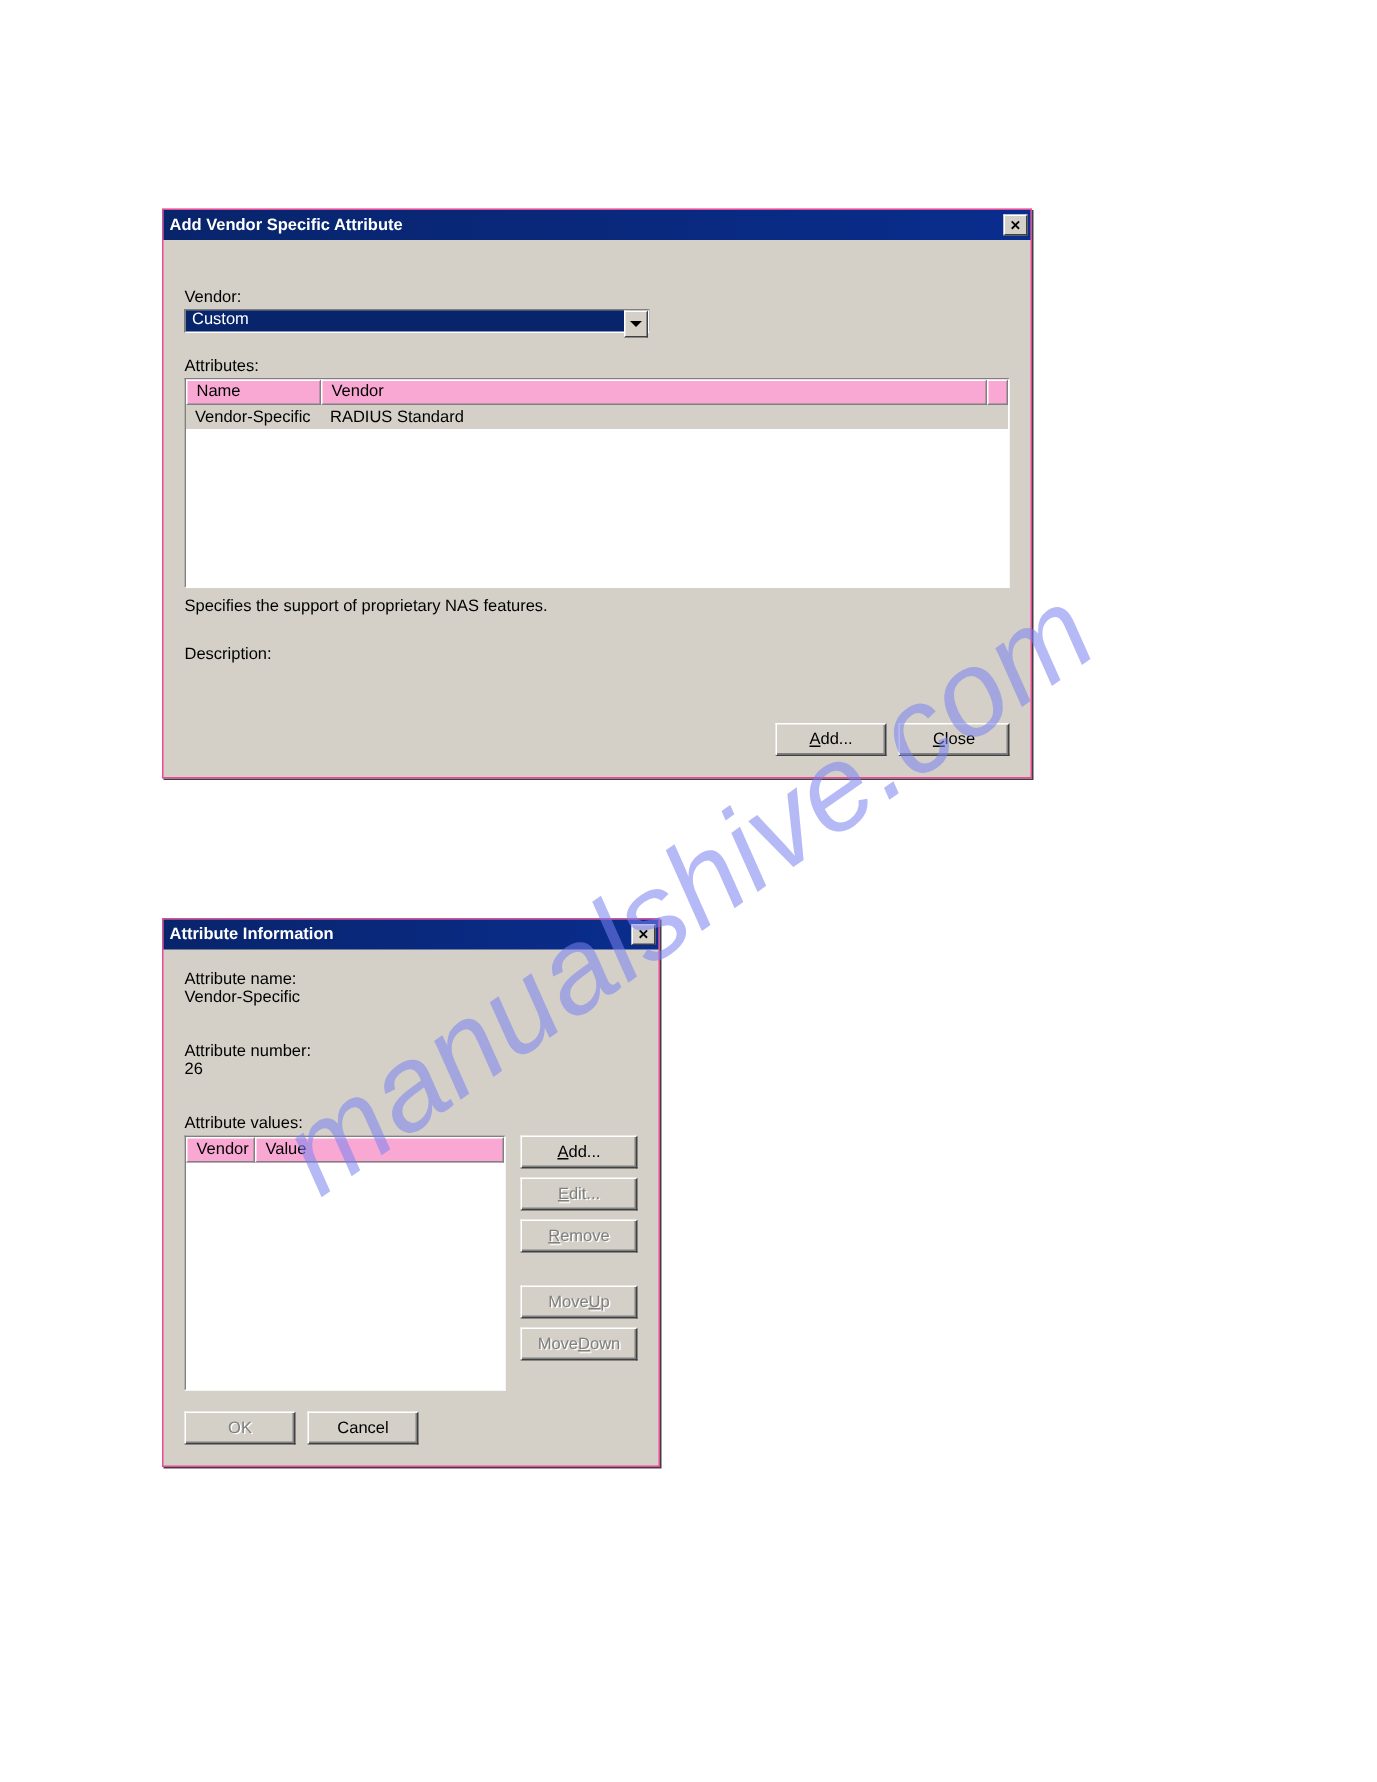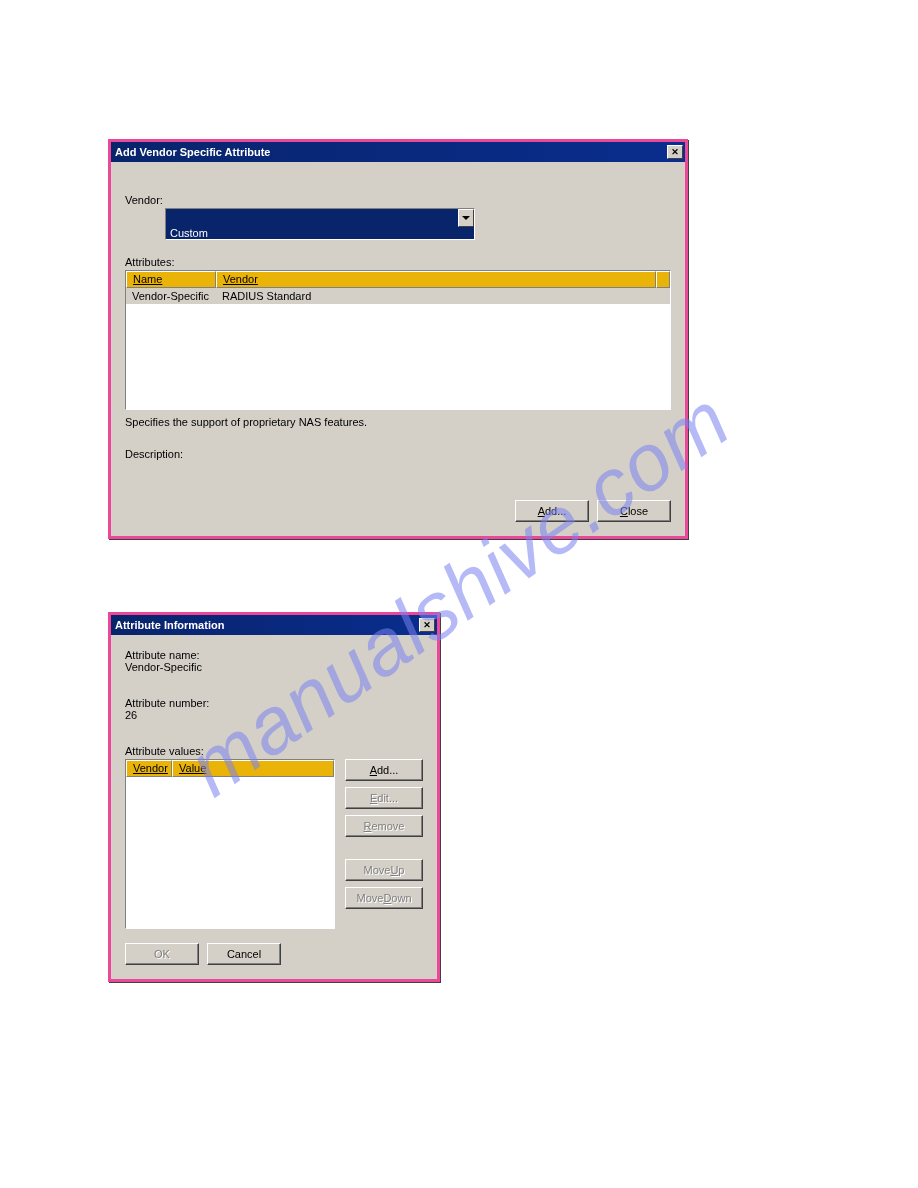--- a/index.html
+++ b/index.html
@@ -31,21 +31,21 @@
     font-style: italic;
     letter-spacing: 1px;
     white-space: nowrap;
     z-index: 50;
   }
 
   
   .dialog {
     position: absolute;
     background: #d4d0c8;
-    border: 3px solid #ec4899;
+    border: 1px solid #ec4899;
     box-shadow: 1px 1px 0 #404040;
   }
   .titlebar {
     background: #08246b;
     background: linear-gradient(to right, #08246b 0%, #0a2d8e 100%);
     height: 20px;
     display: flex;
     align-items: center;
     justify-content: space-between;
     padding: 0 2px 0 4px;
@@ -71,31 +71,30 @@
     font-weight: bold;
     cursor: default;
   }
   .dialog-body {
     padding: 14px 14px 14px 14px;
   }
   .field-label {
     margin-bottom: 2px;
   }
   .dropdown {
-    height: 32px;
+    height: 16px;
     background: #08246b;
     border-top: 1px solid #808080;
     border-left: 1px solid #808080;
     border-right: 1px solid #ffffff;
     border-bottom: 1px solid #ffffff;
     display: flex;
-    align-items: flex-end;
+    align-items: flex-start;
     position: relative;
     cursor: default;
-    margin-left: 40px;
   }
   .dropdown-text {
     color: #ffffff;
     padding-left: 4px;
     flex: 1;
   }
   .dropdown-btn {
     width: 16px;
     height: 18px;
     background: #d4d0c8;
@@ -121,22 +120,21 @@
   .listbox {
     background: #ffffff;
     border-top: 1px solid #808080;
     border-left: 1px solid #808080;
     border-right: 1px solid #ffffff;
     border-bottom: 1px solid #ffffff;
   }
   .listbox-headers {
     display: flex;
     height: 17px;
-    background: #eab308;
-    text-decoration: underline;
+    background: #f9a8d4;
   }
   .col-header {
     border-top: 1px solid #ffffff;
     border-left: 1px solid #ffffff;
     border-right: 1px solid #808080;
     border-bottom: 1px solid #808080;
     padding: 1px 6px;
     overflow: hidden;
     white-space: nowrap;
     cursor: default;

